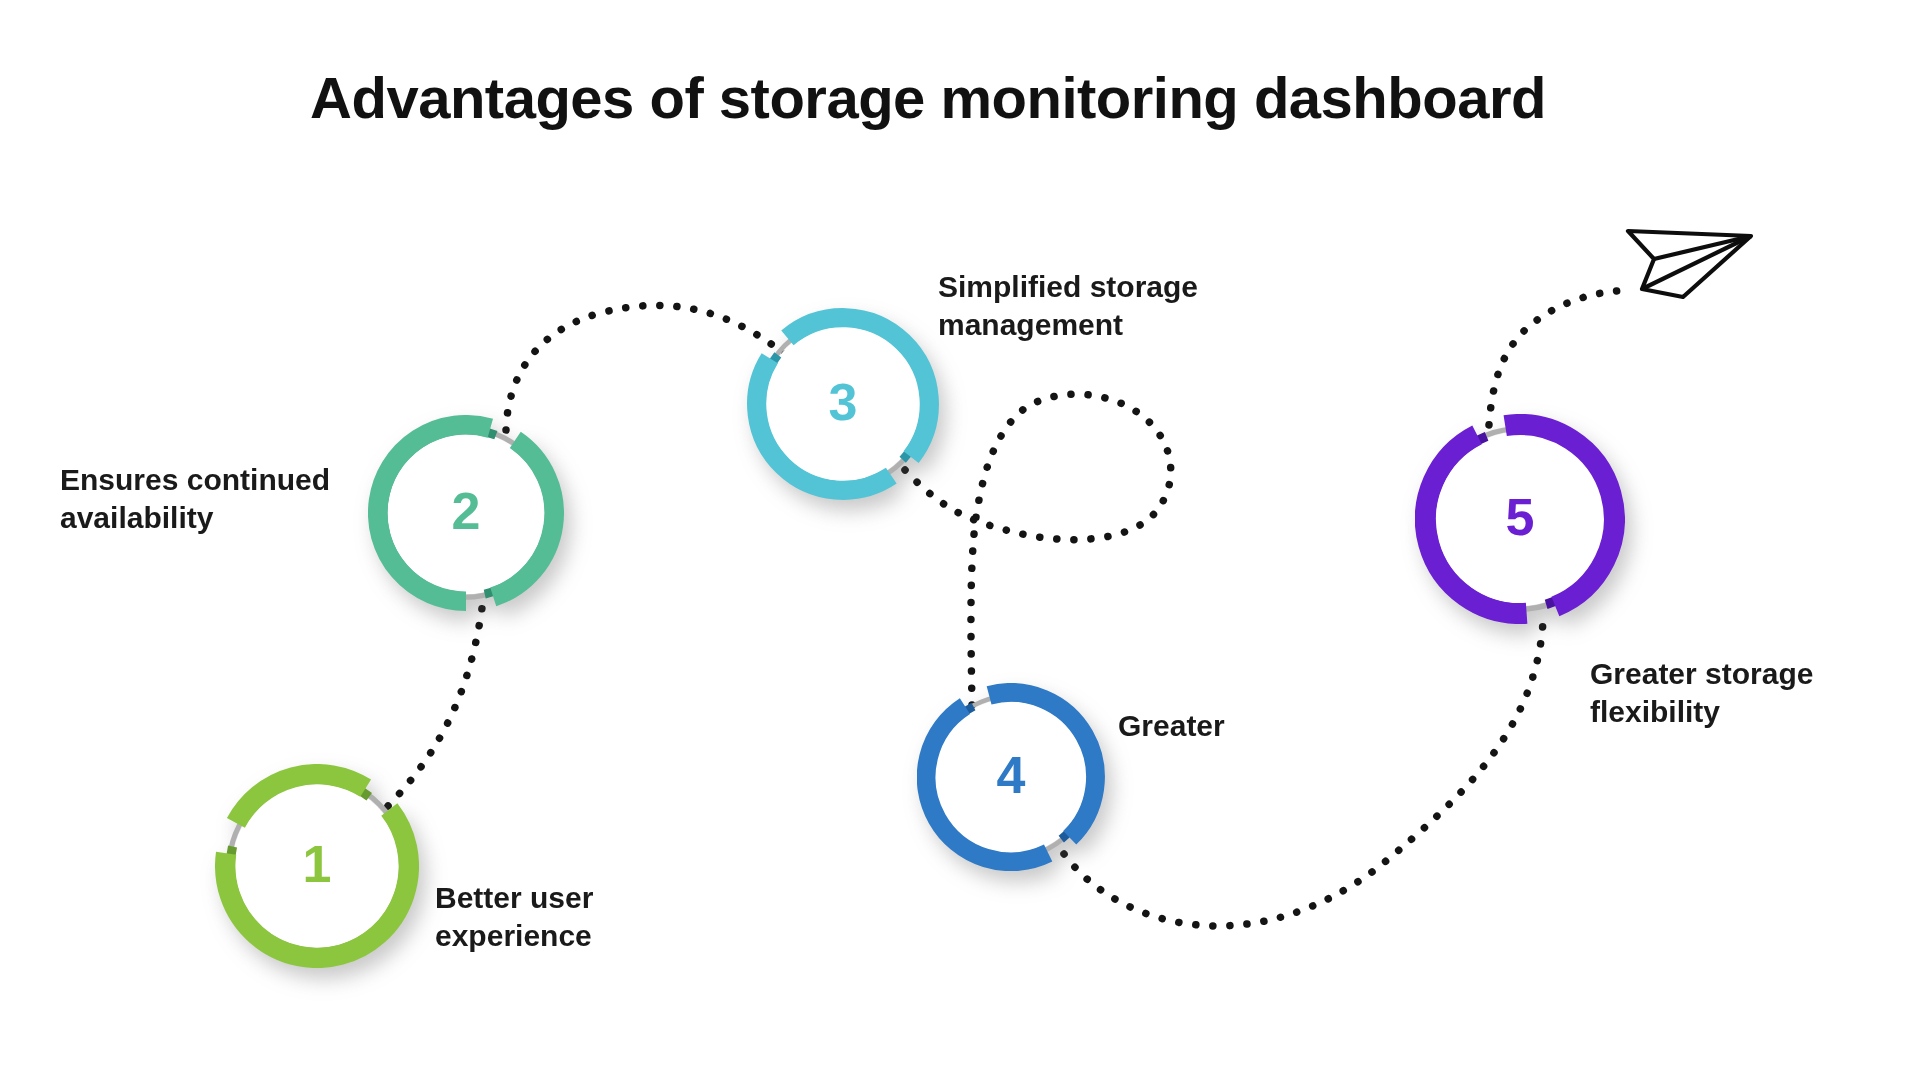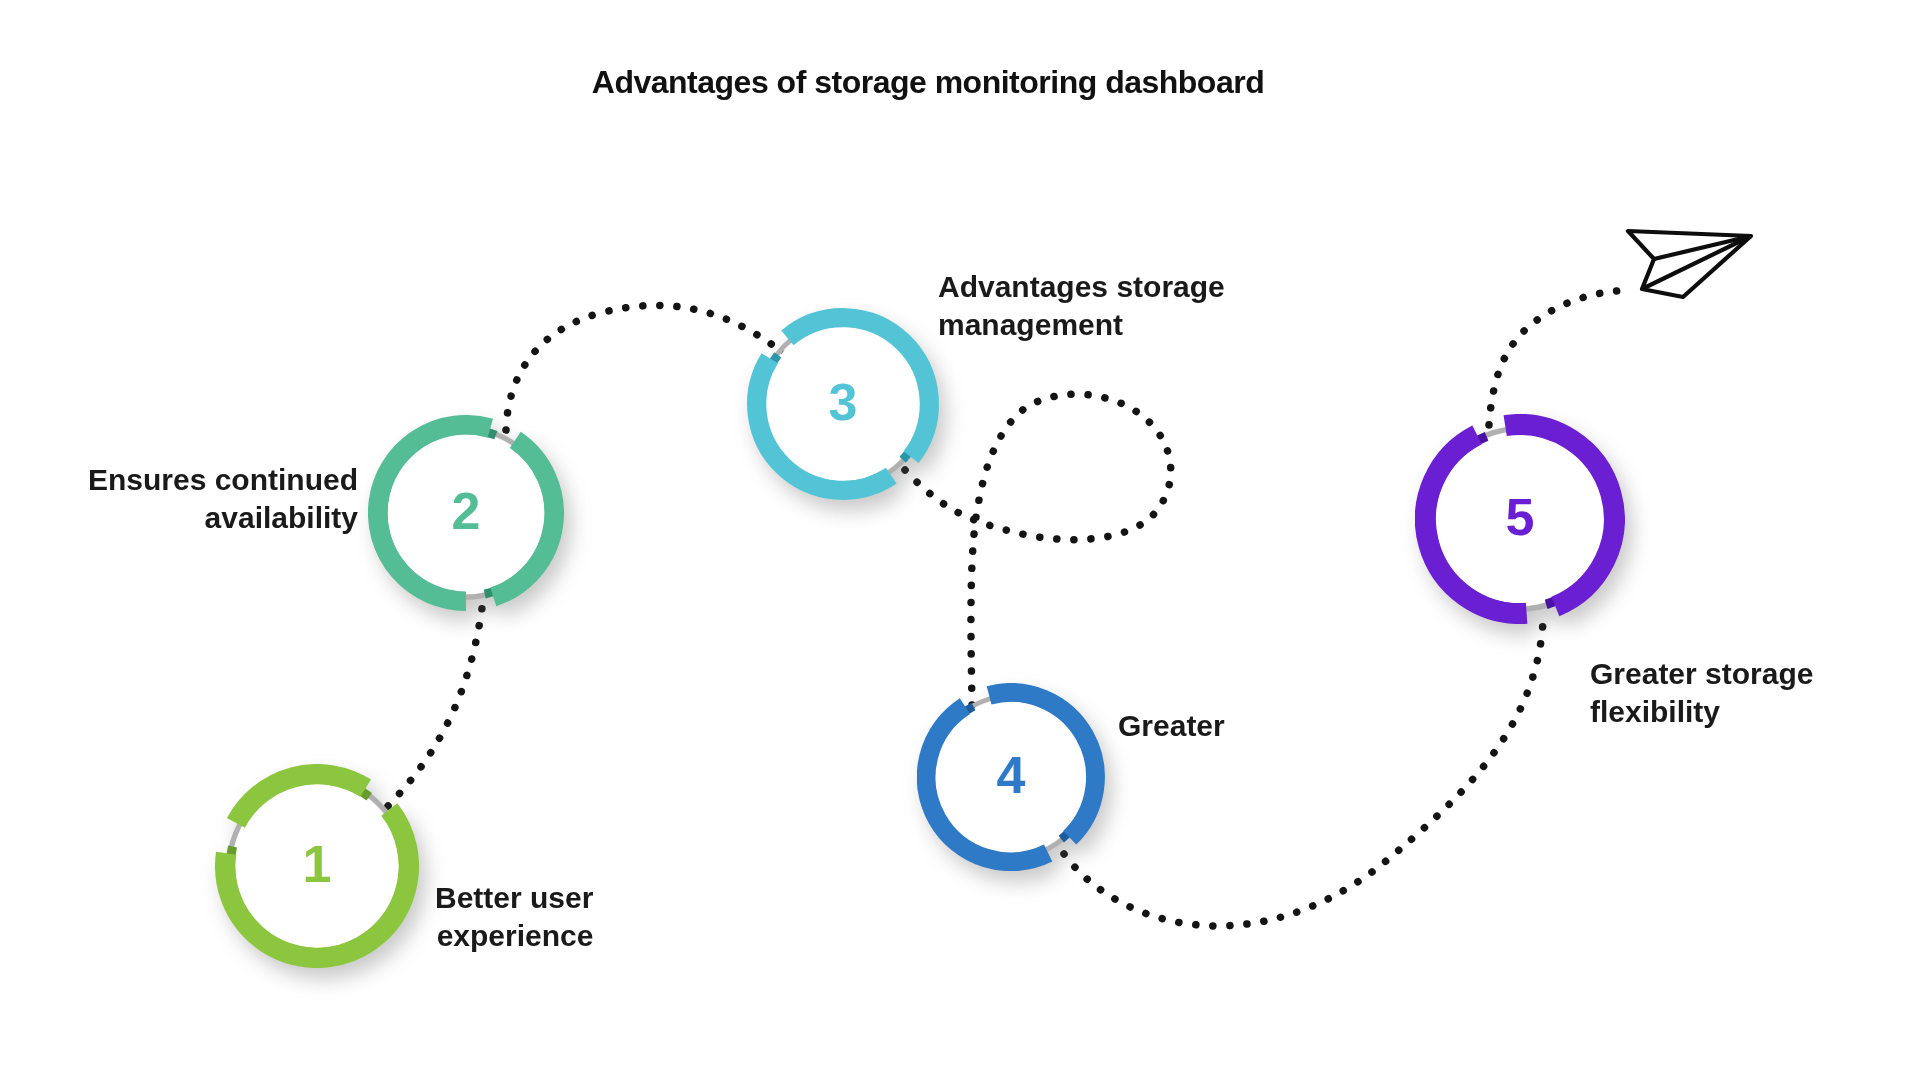--- a/index.html
+++ b/index.html
@@ -2,35 +2,35 @@
 <html><head>
 <meta charset="utf-8">
 <style>
   html,body{margin:0;padding:0;background:#fff;}
   .canvas{
     position:relative;width:1920px;height:1080px;background:#ffffff;overflow:hidden;
     font-family:"Liberation Sans", sans-serif;
   }
   .title{
     position:absolute;left:928px;top:64px;transform:translateX(-50%);
-    font-size:32px;font-weight:800;letter-spacing:-0.5px;color:#111;white-space:nowrap;
+    font-size:58px;font-weight:800;letter-spacing:-0.5px;color:#111;white-space:nowrap;
   }
   .paths-svg,.plane-svg{position:absolute;left:0;top:0;}
   .badge{position:absolute;}
   .badge svg{display:block;filter:drop-shadow(7px 11px 10px rgba(90,90,90,.33));}
   .badge .num{
     position:absolute;left:50%;top:50%;transform:translate(-50%,-54%);
     font-size:52px;font-weight:800;line-height:1;
   }
   .step-label{
     position:absolute;font-size:30px;line-height:38px;font-weight:700;color:#1a1a1a;
     white-space:nowrap;
   }
   .step-label span{display:block;}
-  .align-right{text-align:right;}
+  .align-right{}
 </style>
 </head>
 <body>
 
 <div class="canvas">
 
   <div class="title">Advantages of storage monitoring dashboard</div>
 
   <svg class="paths-svg" width="1920" height="1080" viewBox="0 0 1920 1080" fill="none">
     <g stroke="#141414" stroke-width="7.5" stroke-linecap="round" stroke-dasharray="0.1 17">
@@ -119,30 +119,30 @@
           <path d="M -1.5 85.0 A 85 85 0 0 1 -31.8 -78.8"></path>
         </g>
         <g fill="none" stroke="#6b1fd2" stroke-width="20">
           <path d="M -14.1 -88.9 A 90 90 0 0 1 33.7 83.4"></path>
           <path d="M 6.3 89.8 A 90 90 0 0 1 -40.9 -80.2"></path>
         </g>
       </svg>
     <span class="num" style="color: rgb(107, 31, 210);">5</span>
   </div>
 
-  <div class="step-label" style="left:435px;top:879px;text-align:right;">
+  <div class="step-label" style="left:435px;top:879px;">
     <span>Better user</span>
     <span>experience</span>
   </div>
   <div class="step-label align-right" style="left:60px;top:461px;width:298px;">
     <span>Ensures continued</span>
     <span>availability</span>
   </div>
   <div class="step-label" style="left:938px;top:268px;">
-    <span>Advantages storage</span>
+    <span>Simplified storage</span>
     <span>management</span>
   </div>
   <div class="step-label" style="left:1118px;top:707px;">
     <span>Greater</span>
   </div>
   <div class="step-label" style="left:1590px;top:655px;">
     <span>Greater storage</span>
     <span>flexibility</span>
   </div>
 

